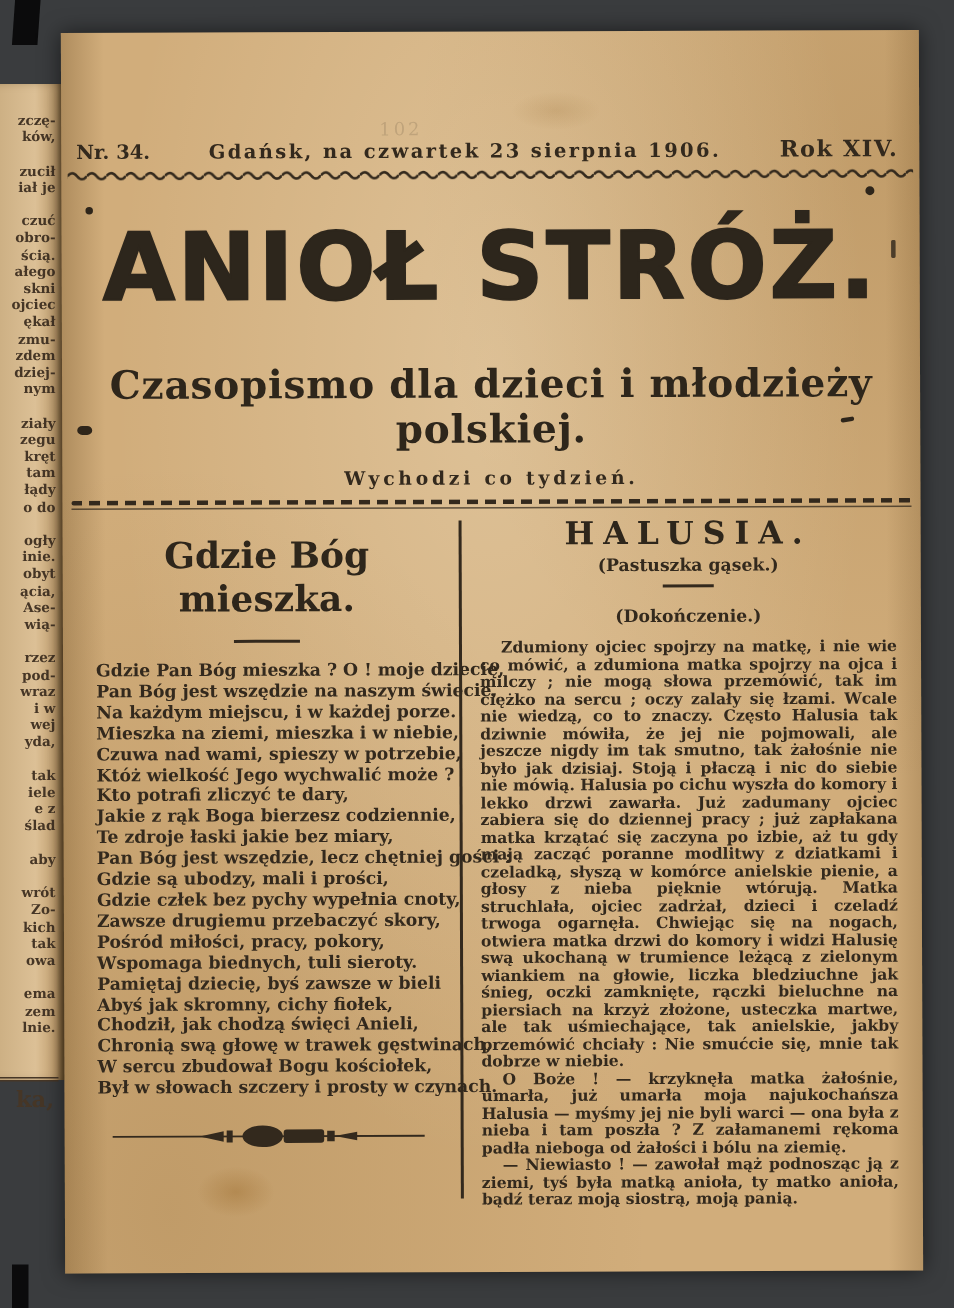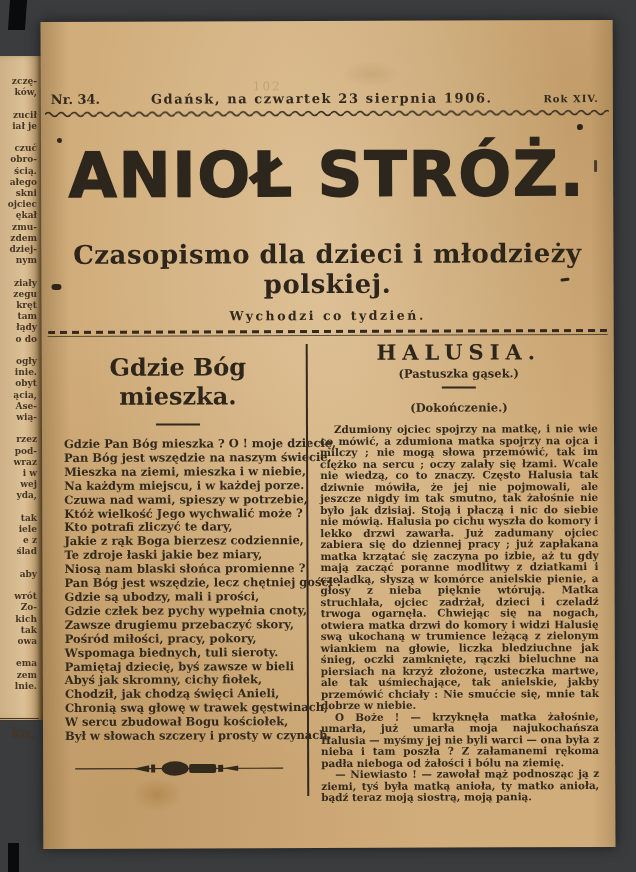--- a/index.html
+++ b/index.html
@@ -48,21 +48,21 @@
   .dot-c{left:10px;top:262px;width:10px;height:6px;border-radius:40%/60%;}
   .dot-d{right:44px;top:258px;width:9px;height:3px;border-radius:2px;transform:rotate(-8deg);}
   .speck{right:16px;top:140px;width:3px;height:12px;border-radius:1px;opacity:.8;}
   
   .header-row{
     display:flex;justify-content:space-between;align-items:baseline;
     margin:70px 14px 0 10px;font-weight:bold;
   }
   .issue-no{font-size:13px;}
   .dateline{font-size:13px;letter-spacing:1.6px;}
-  .volume{font-size:10px;letter-spacing:1px;}
+  .volume{font-size:15px;letter-spacing:1px;}
   .wavy{display:block;margin:3px 4px 0 4px;}
   .masthead{
     margin:10px 0 0 0;text-align:center;
     font-family:"DejaVu Sans", sans-serif;font-weight:bold;
     font-size:62px;line-height:96px;letter-spacing:2px;
     color:#2d261c;-webkit-text-stroke:1.4px #2d261c;
     text-shadow:0 0 1px rgba(45,38,28,.8);
   }
   .subtitle{
     margin:16px 0 0 0;text-align:center;font-weight:bold;
@@ -193,28 +193,27 @@
   </div>
 
   <div class="columns">
     <div class="col-left">
       <h3 class="left-title">Gdzie Bóg mieszka.</h3>
       <div class="short-rule"></div>
       <div class="poem">
 
       <div class="poem-line">Gdzie Pan Bóg mieszka ? O ! moje dziecię,</div>
           <div class="poem-line">Pan Bóg jest wszędzie na naszym świecie,</div>
+          <div class="poem-line">Na każdym miejscu, i w każdej porze.</div>
           <div class="poem-line">Mieszka na ziemi, mieszka i w niebie,</div>
-          <div class="poem-line">Na każdym miejscu, i w każdej porze.</div>
           <div class="poem-line">Czuwa nad wami, spieszy w potrzebie,</div>
           <div class="poem-line">Któż wielkość Jego wychwalić może ?</div>
           <div class="poem-line">Kto potrafi zliczyć te dary,</div>
           <div class="poem-line">Jakie z rąk Boga bierzesz codziennie,</div>
           <div class="poem-line">Te zdroje łaski jakie bez miary,</div>
-          <div class="poem-line">Niosą nam blaski słońca promienne ?</div>
           <div class="poem-line">Pan Bóg jest wszędzie, lecz chętniej gości :</div>
           <div class="poem-line">Gdzie są ubodzy, mali i prości,</div>
           <div class="poem-line">Gdzie człek bez pychy wypełnia cnoty,</div>
           <div class="poem-line">Zawsze drugiemu przebaczyć skory,</div>
           <div class="poem-line">Pośród miłości, pracy, pokory,</div>
           <div class="poem-line">Wspomaga biednych, tuli sieroty.</div>
           <div class="poem-line">Pamiętaj dziecię, byś zawsze w bieli</div>
           <div class="poem-line">Abyś jak skromny, cichy fiołek,</div>
           <div class="poem-line">Chodził, jak chodzą święci Anieli,</div>
           <div class="poem-line">Chronią swą głowę w trawek gęstwinach,</div>

